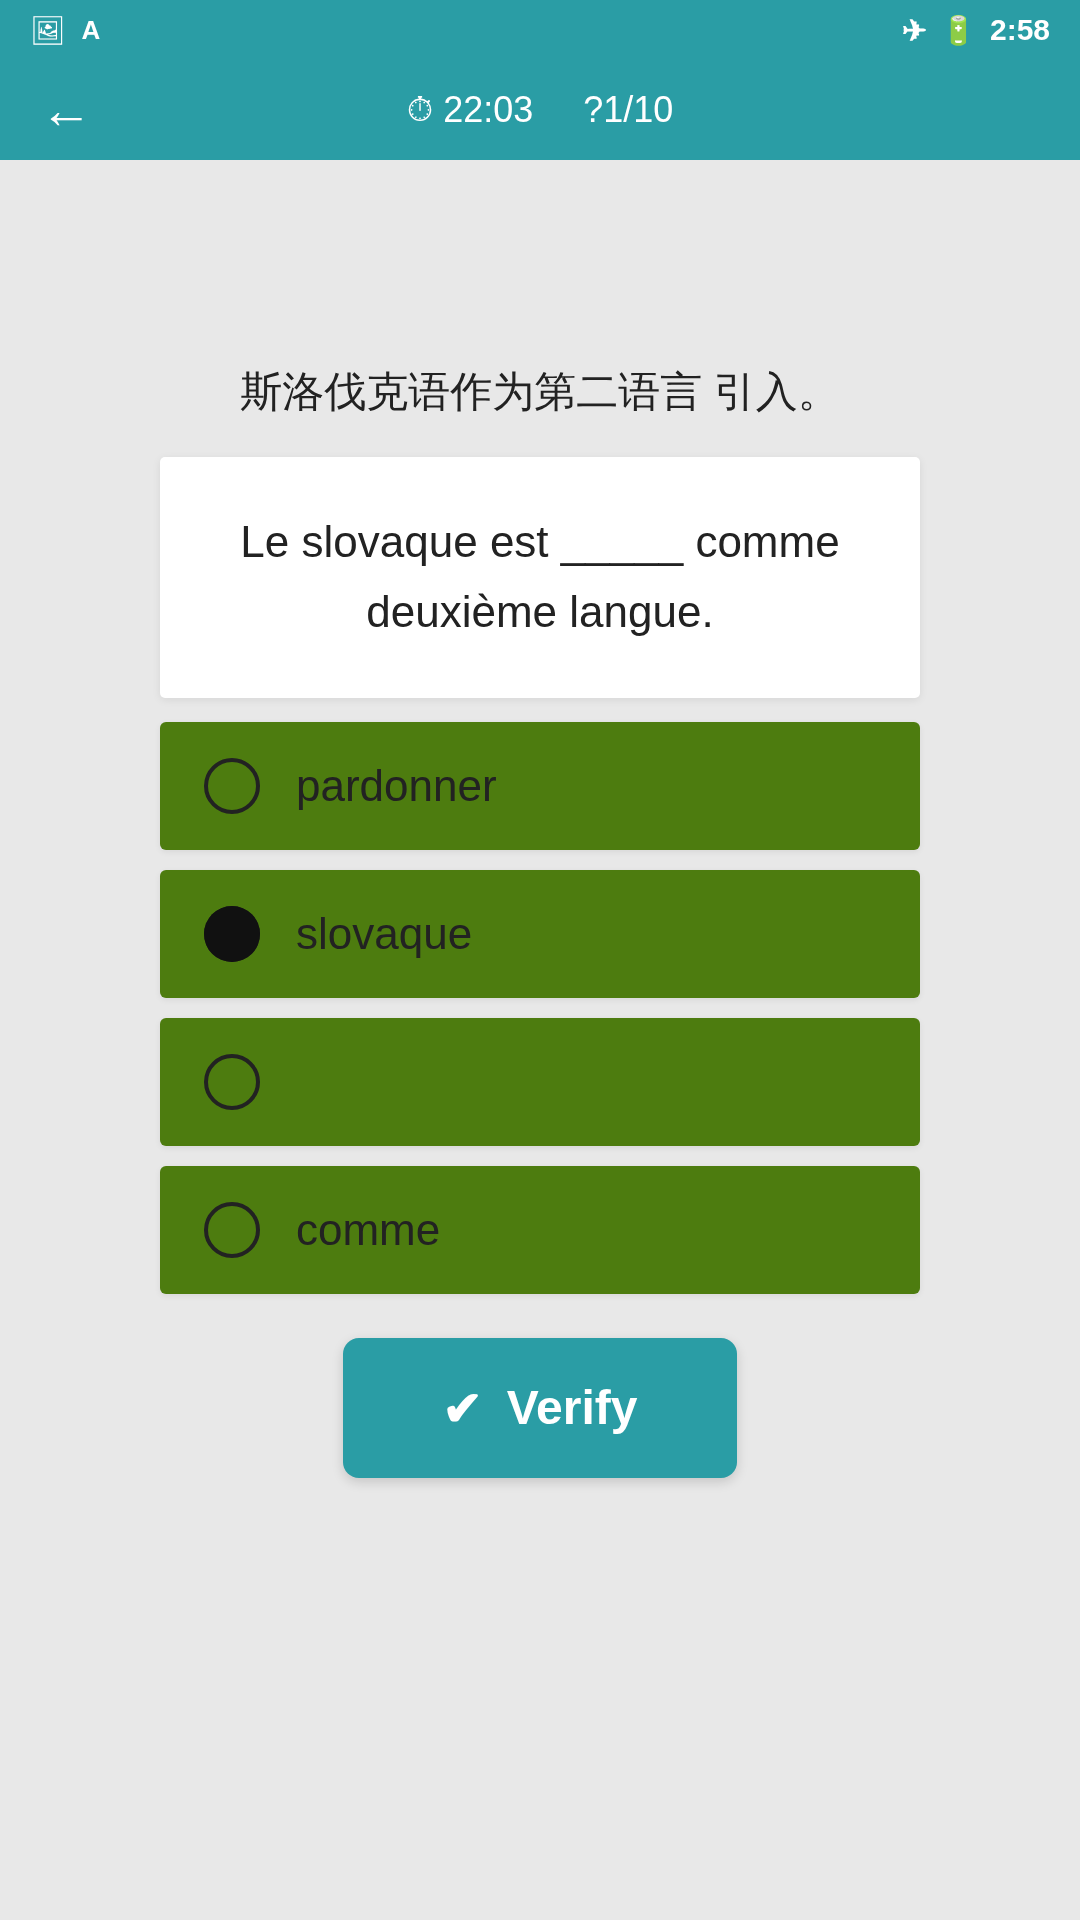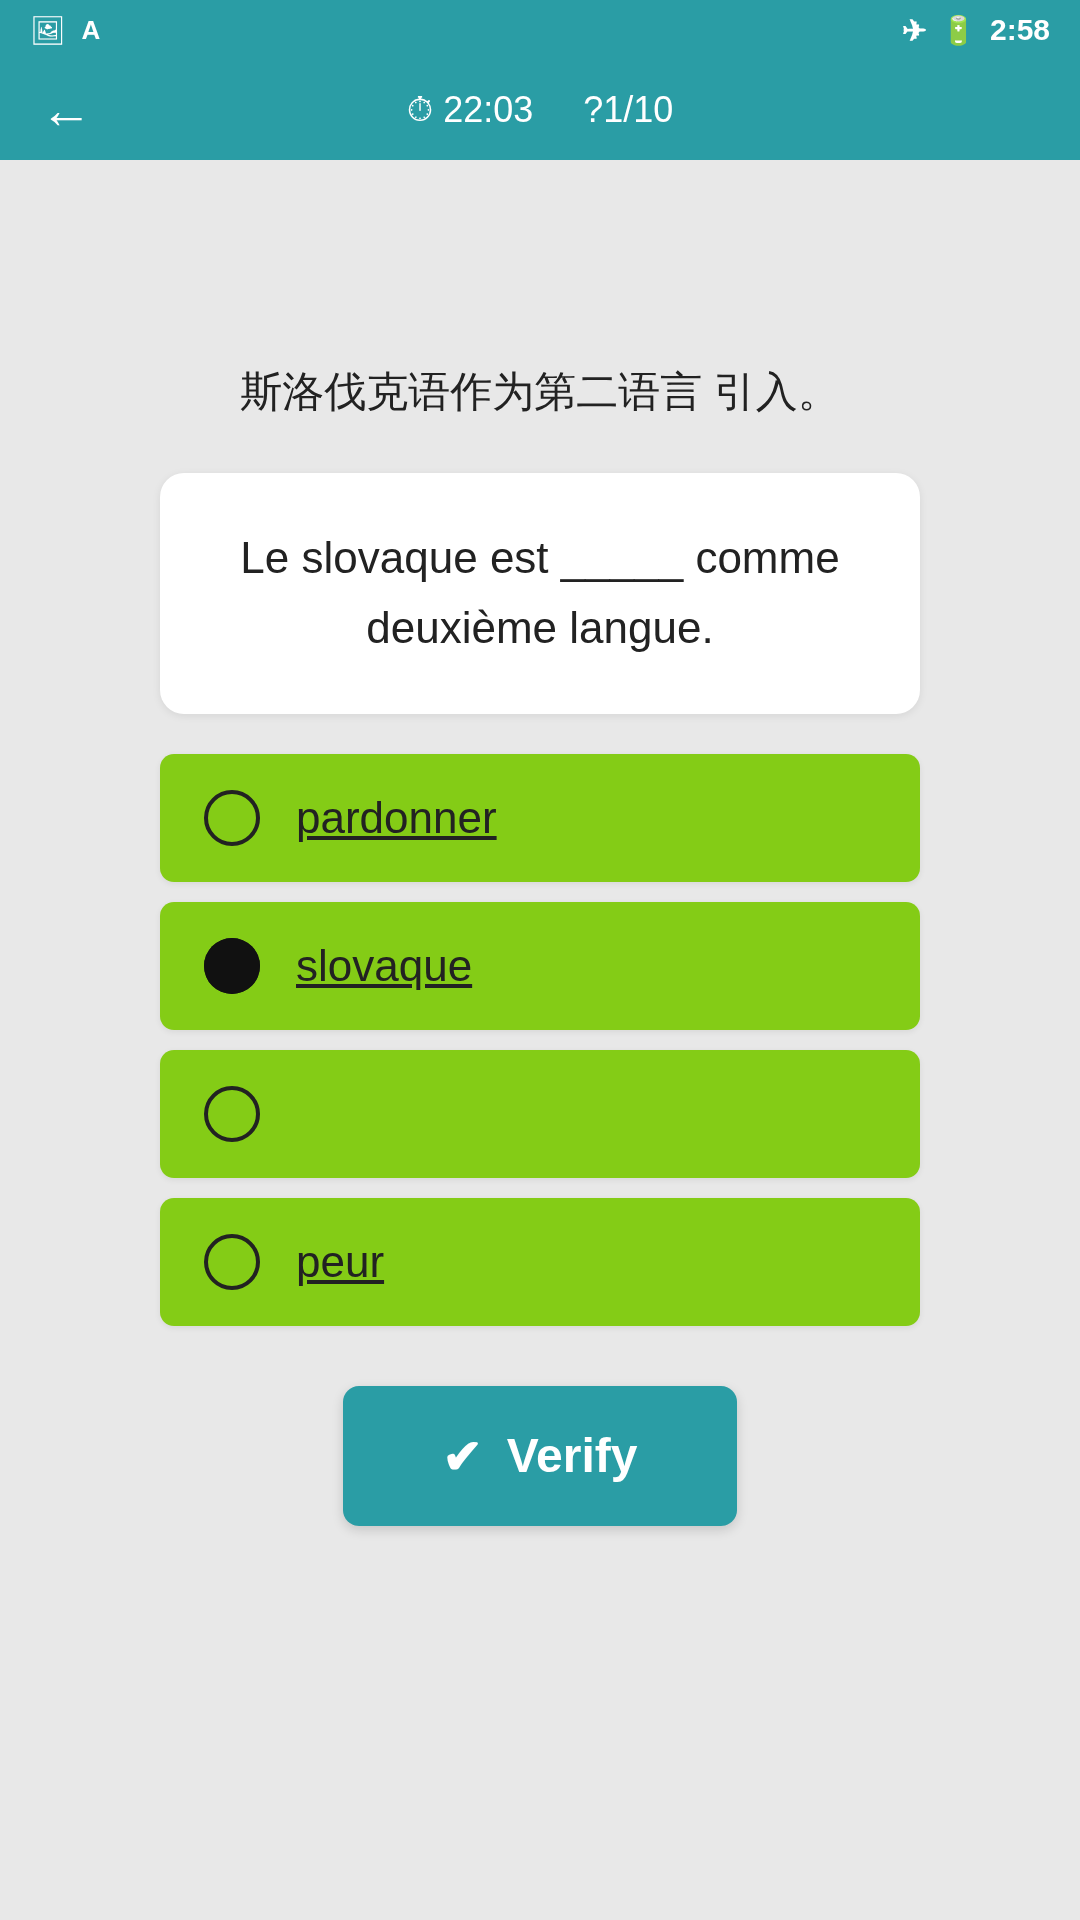--- a/index.html
+++ b/index.html
@@ -82,37 +82,37 @@
       gap: 6px;
       text-align: right;
     }
 
     
     .main-content {
       display: flex;
       flex-direction: column;
       align-items: center;
       padding: 80px 60px 60px;
-      gap: 30px;
+      gap: 14px;
       background: #e8e8e8;
       height: calc(1920px - 160px);
     }
 
     .question-context {
       text-align: center;
       font-size: 42px;
       color: #222;
       line-height: 1.5;
       margin-bottom: 20px;
       margin-top: 120px;
     }
 
     .question-card {
       background: white;
-      border-radius: 24px;
+      border-radius: 5px;
       padding: 50px 60px;
       text-align: center;
       font-size: 44px;
       color: #222;
       line-height: 1.6;
       width: 100%;
       max-width: 760px;
       box-shadow: 0 2px 8px rgba(0,0,0,0.08);
     }
 
@@ -120,33 +120,32 @@
     .options-container {
       display: flex;
       flex-direction: column;
       gap: 20px;
       width: 100%;
       max-width: 760px;
       margin-top: 10px;
     }
 
     .option-btn {
-      background: #84cc16;
+      background: #4d7c0f;
       border: none;
-      border-radius: 14px;
+      border-radius: 6px;
       padding: 36px 44px;
       display: flex;
       align-items: center;
       gap: 36px;
       font-size: 44px;
       color: #222;
       cursor: pointer;
       box-shadow: 0 2px 6px rgba(0,0,0,0.07);
       width: 100%;
-      text-decoration: underline;
     }
 
     .radio-circle {
       width: 56px;
       height: 56px;
       border-radius: 50%;
       border: 4px solid #222;
       flex-shrink: 0;
       display: flex;
       align-items: center;
@@ -237,21 +236,21 @@
       <div class="radio-circle selected"></div>
       <span>slovaque</span>
     </button>
 
     <button class="option-btn">
       <div class="radio-circle"></div>
     </button>
 
     <button class="option-btn">
       <div class="radio-circle"></div>
-      <span>peur</span>
+      <span>comme</span>
     </button>
 
   </div>
 
   <button class="verify-btn">
     <span class="checkmark-icon">✔</span>
     <span>Verify</span>
   </button>
 
 </div>

